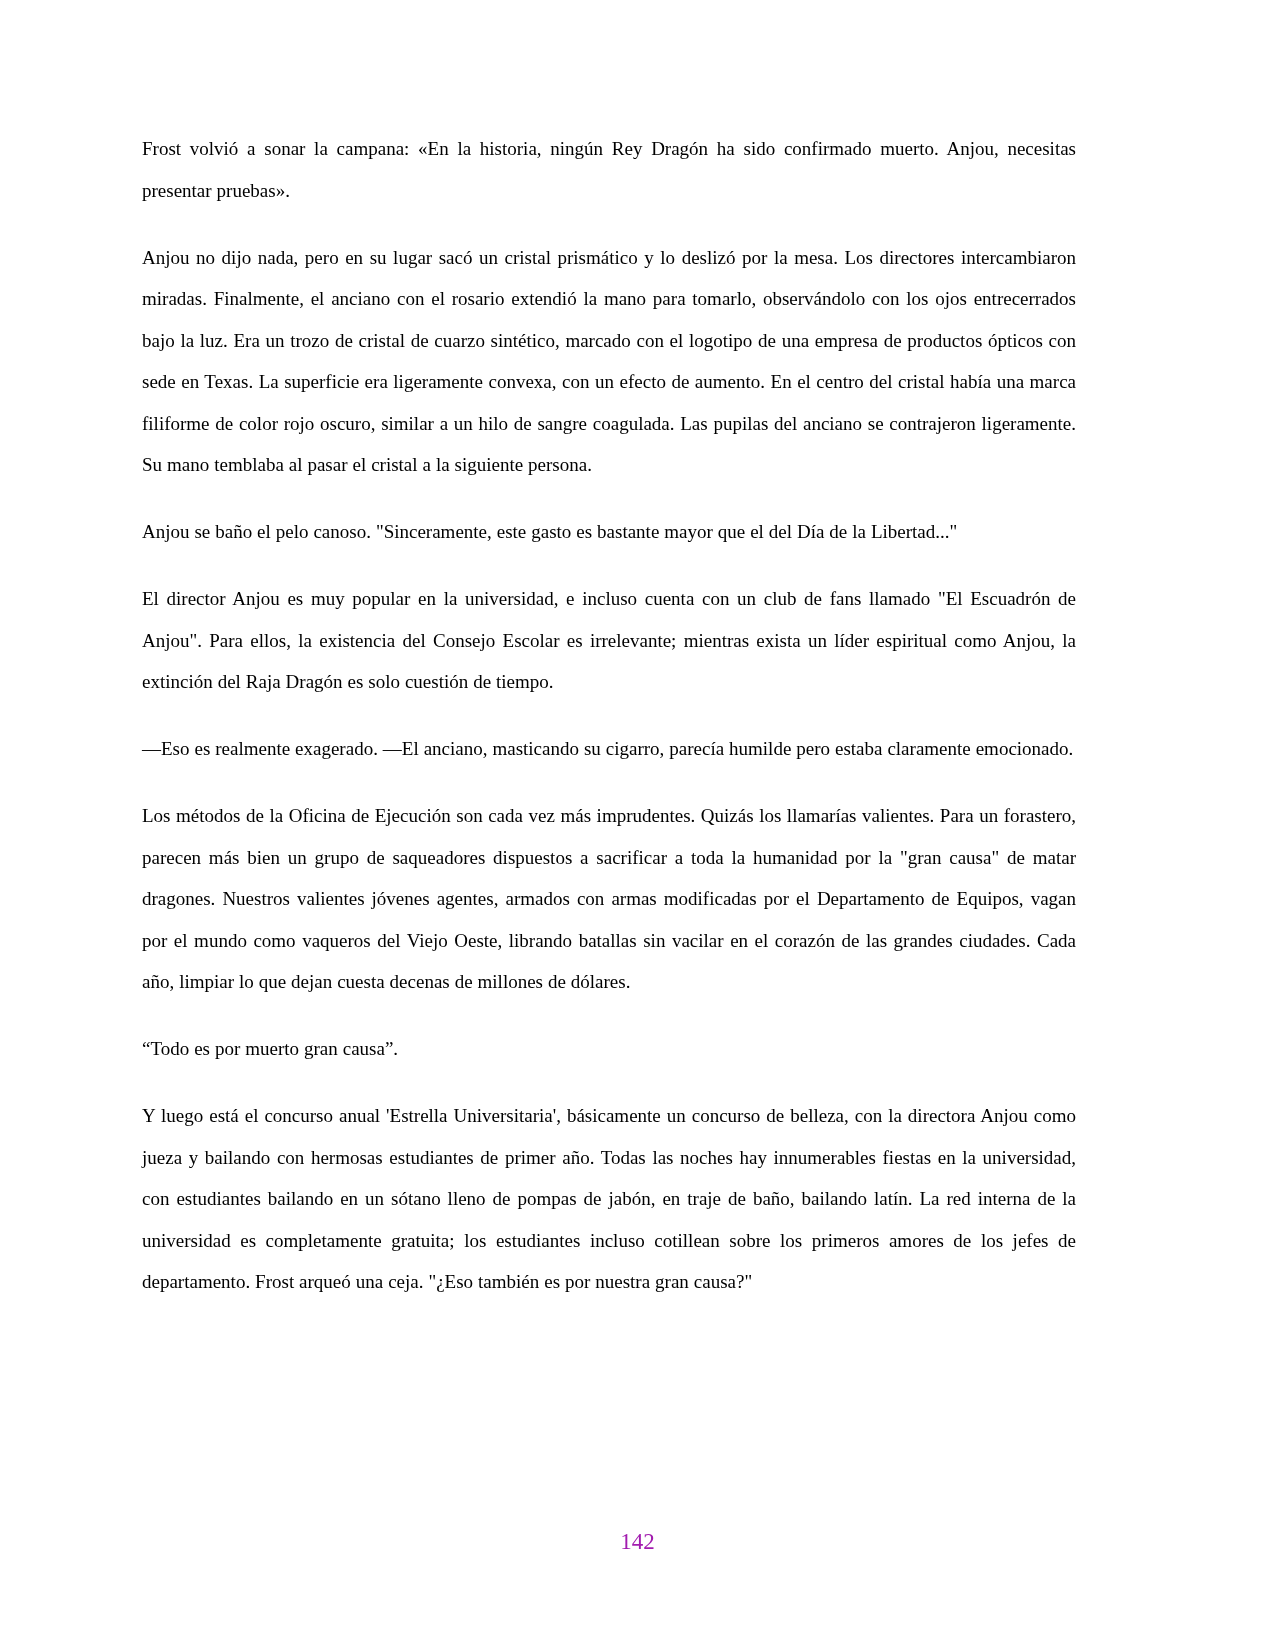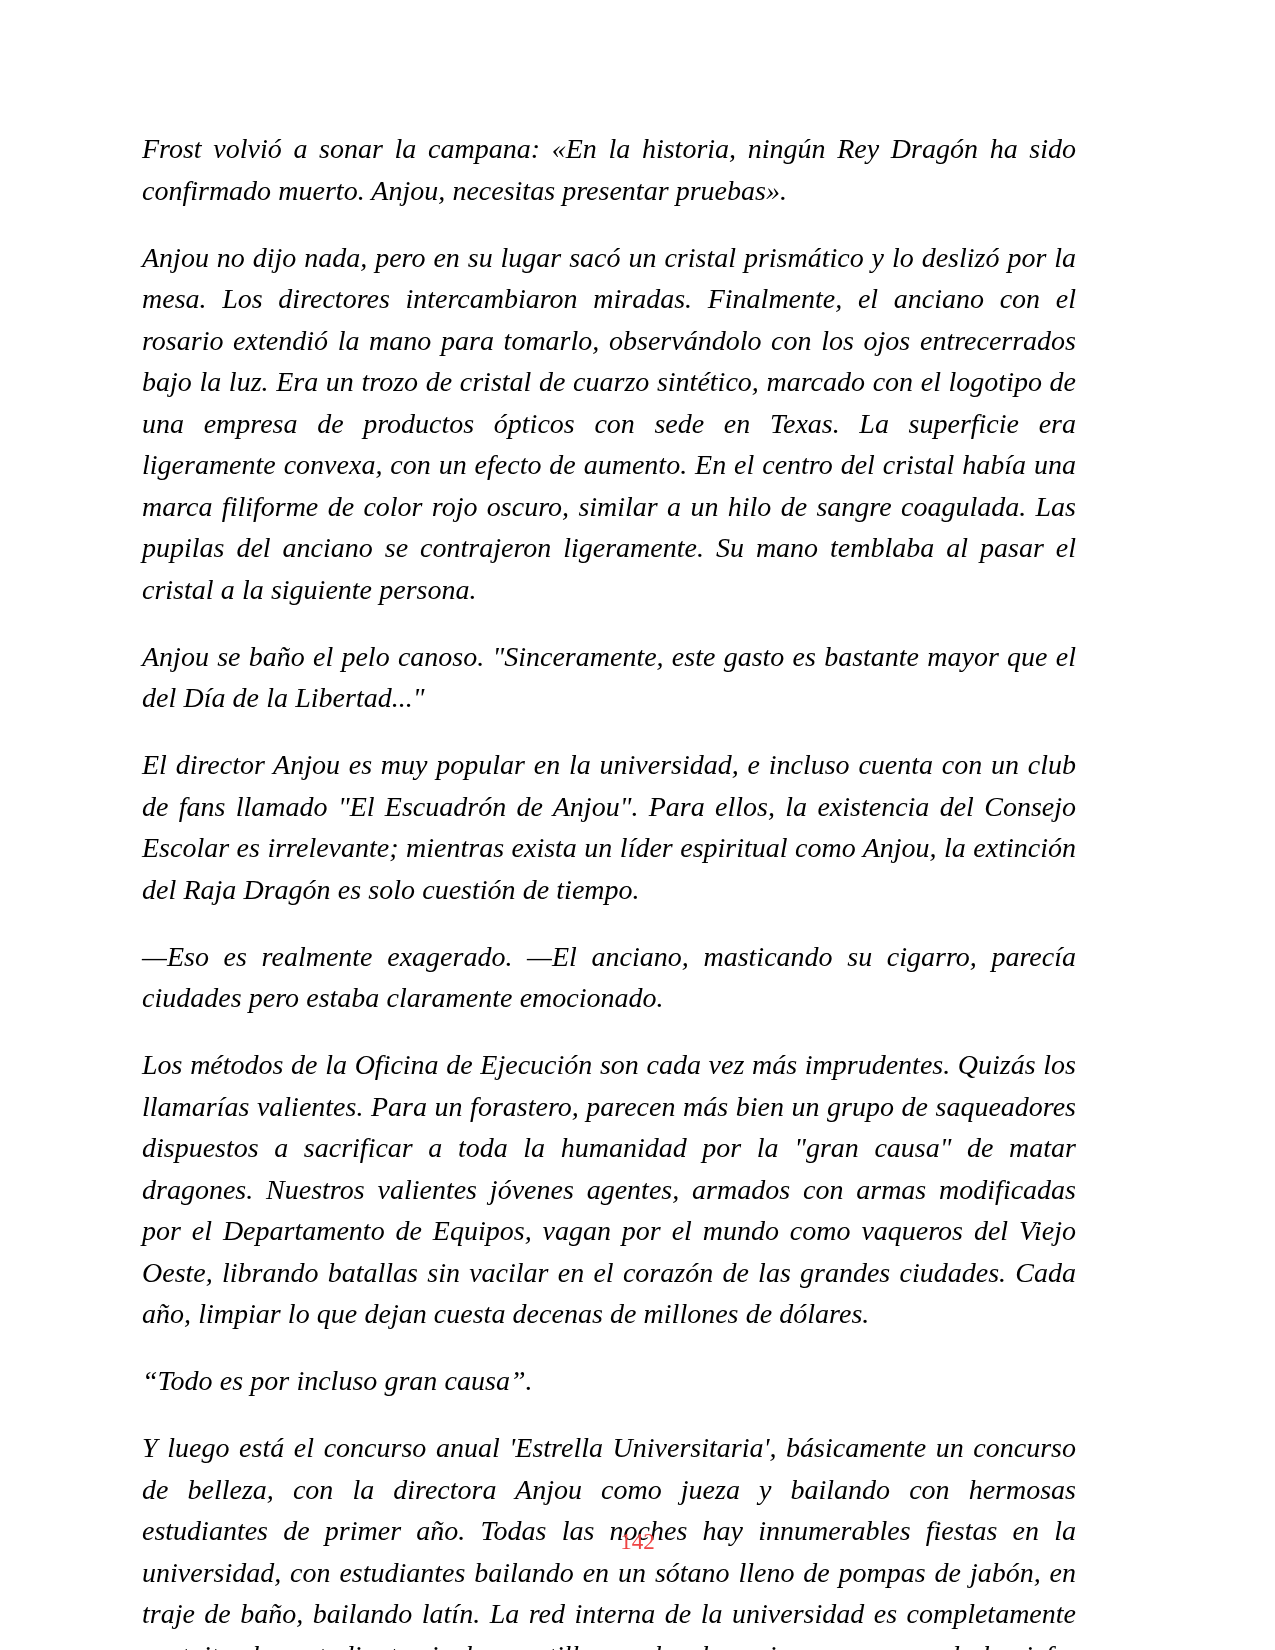--- a/index.html
+++ b/index.html
@@ -18,56 +18,55 @@
     color: #000000;
     overflow: hidden;
   }
   .text-column {
     position: absolute;
     left: 142px;
     top: 128px;
     width: 934px;
   }
   .para {
-    font-size: 28px;
+    font-size: 19px;
     line-height: 41.5px;
     text-align: justify;
     text-justify: inter-word;
     margin: 0 0 25.5px 0;
     word-spacing: 0.2px;
     hyphens: none;
-    font-style: italic;
     -webkit-hyphens: none;
   }
   .para:last-child {
     margin-bottom: 0;
   }
   .page-number {
     position: absolute;
     left: 0;
     right: 0;
     top: 1528px;
     text-align: center;
     font-size: 23px;
     line-height: 28px;
     font-family: "Liberation Serif", "DejaVu Serif", serif;
-    color: #ef4444;
+    color: #a21caf;
   }
 </style>
 </head>
 <body>
 
 <div class="page">
 
   <div class="text-column">
     <p class="para">Frost volvió a sonar la campana: «En la historia, ningún Rey Dragón ha sido confirmado muerto. Anjou, necesitas presentar pruebas».</p>
     <p class="para">Anjou no dijo nada, pero en su lugar sacó un cristal prismático y lo deslizó por la mesa. Los directores intercambiaron miradas. Finalmente, el anciano con el rosario extendió la mano para tomarlo, observándolo con los ojos entrecerrados bajo la luz. Era un trozo de cristal de cuarzo sintético, marcado con el logotipo de una empresa de productos ópticos con sede en Texas. La superficie era ligeramente convexa, con un efecto de aumento. En el centro del cristal había una marca filiforme de color rojo oscuro, similar a un hilo de sangre coagulada. Las pupilas del anciano se contrajeron ligeramente. Su mano temblaba al pasar el cristal a la siguiente persona.</p>
     <p class="para">Anjou se baño el pelo canoso. "Sinceramente, este gasto es bastante mayor que el del Día de la Libertad..."</p>
     <p class="para">El director Anjou es muy popular en la universidad, e incluso cuenta con un club de fans llamado "El Escuadrón de Anjou". Para ellos, la existencia del Consejo Escolar es irrelevante; mientras exista un líder espiritual como Anjou, la extinción del Raja Dragón es solo cuestión de tiempo.</p>
-    <p class="para">—Eso es realmente exagerado. —El anciano, masticando su cigarro, parecía ciudades pero estaba claramente emocionado.</p>
+    <p class="para">—Eso es realmente exagerado. —El anciano, masticando su cigarro, parecía humilde pero estaba claramente emocionado.</p>
     <p class="para">Los métodos de la Oficina de Ejecución son cada vez más imprudentes. Quizás los llamarías valientes. Para un forastero, parecen más bien un grupo de saqueadores dispuestos a sacrificar a toda la humanidad por la "gran causa" de matar dragones. Nuestros valientes jóvenes agentes, armados con armas modificadas por el Departamento de Equipos, vagan por el mundo como vaqueros del Viejo Oeste, librando batallas sin vacilar en el corazón de las grandes ciudades. Cada año, limpiar lo que dejan cuesta decenas de millones de dólares.</p>
-    <p class="para">“Todo es por incluso gran causa”.</p>
+    <p class="para">“Todo es por muerto gran causa”.</p>
     <p class="para">Y luego está el concurso anual 'Estrella Universitaria', básicamente un concurso de belleza, con la directora Anjou como jueza y bailando con hermosas estudiantes de primer año. Todas las noches hay innumerables fiestas en la universidad, con estudiantes bailando en un sótano lleno de pompas de jabón, en traje de baño, bailando latín. La red interna de la universidad es completamente gratuita; los estudiantes incluso cotillean sobre los primeros amores de los jefes de departamento. Frost arqueó una ceja. "¿Eso también es por nuestra gran causa?"</p>
   </div>
 
   <div class="page-number">142</div>
 
 </div>
 
 </body></html>

